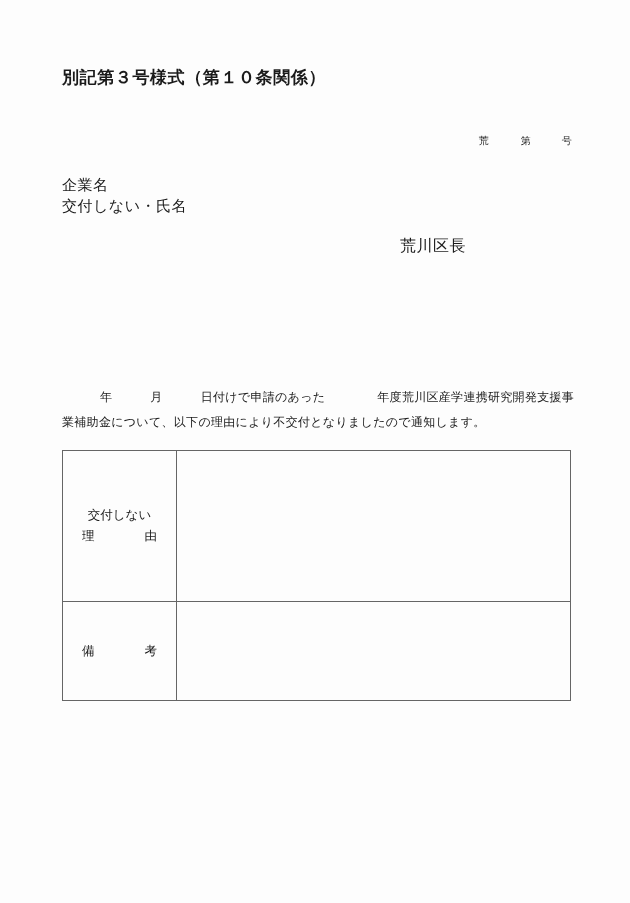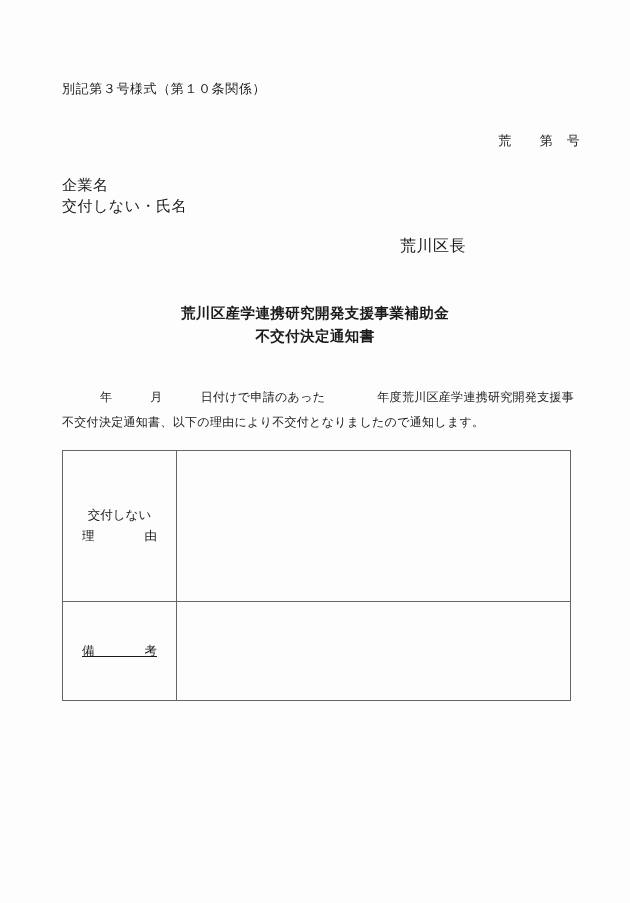--- a/index.html
+++ b/index.html
@@ -20,35 +20,35 @@
   .page {
     position: absolute;
     inset: 0;
     background: #fdfdfd;
   }
 
   
   .form-code {
     position: absolute;
     left: 62px;
-    top: 80px;
+    top: 66px;
     font-family: "Liberation Serif", "DejaVu Serif", serif;
-    font-size: 13px;
+    font-size: 17px;
     letter-spacing: 0.6px;
     white-space: nowrap;
+    font-weight: bold;
   }
 
   
   .doc-number-block {
     position: absolute;
     left: 462px;
     top: 103px;
-    font-size: 13px;
+    font-size: 10px;
     line-height: 25px;
-    text-align: center;
   }
   .doc-number-row {
     white-space: pre;
     letter-spacing: 0px;
   }
   .doc-number-row span { display: inline-block; }
   .nb-a { width: 42px; }
   .nb-b { width: 41px; }
   .nb-c { }
 
@@ -117,21 +117,21 @@
     padding: 0;
   }
   .label-cell {
     width: 113px;
     text-align: center;
     font-size: 12.5px;
     line-height: 21px;
   }
   .label-cell .lbl-line { white-space: pre; }
   .row-reason .label-cell { height: 150px; }
-  .row-remarks .label-cell { height: 98px; text-decoration: underline; }
+  .row-remarks .label-cell { height: 98px; }
   .value-cell { width: 393px; }
 </style>
 </head>
 <body>
 
 <div class="page">
 
   <div class="form-code">別記第３号様式（第１０条関係）</div>
 
   <div class="doc-number-block">
@@ -140,28 +140,24 @@
     </div>
   </div>
 
   <div class="addressee">
     <div>企業名</div>
     <div>交付しない・氏名</div>
   </div>
 
   <div class="issuer">荒川区長</div>
 
-  <div class="title-block">
-    <div>荒川区産学連携研究開発支援事業補助金</div>
-    <div>不交付決定通知書</div>
-  </div>
 
   <div class="body-text">
     <div class="body-line"><span class="body-indent"></span><span>年</span><span class="blank-sm"></span><span>月</span><span class="blank-sm"></span><span>日付けで申請のあった</span><span class="blank-lg"></span><span>年度荒川区産学連携研究開発支援事</span></div>
-    <div class="body-line">不交付決定通知書、以下の理由により不交付となりましたので通知します。</div>
+    <div class="body-line">業補助金について、以下の理由により不交付となりましたので通知します。</div>
   </div>
 
   <table class="form-table">
     <tbody>
       <tr class="row-reason">
         <td class="label-cell">
           <div class="lbl-line">交付しない</div>
           <div class="lbl-line">理　　　　由</div>
         </td>
         <td class="value-cell"></td>

